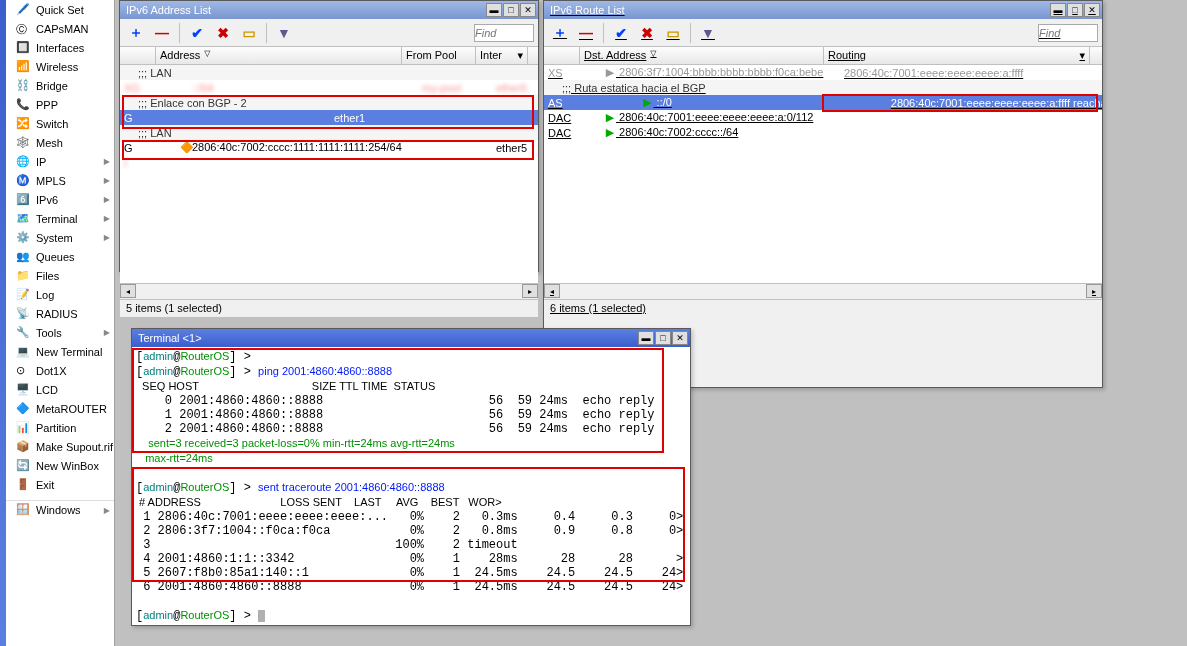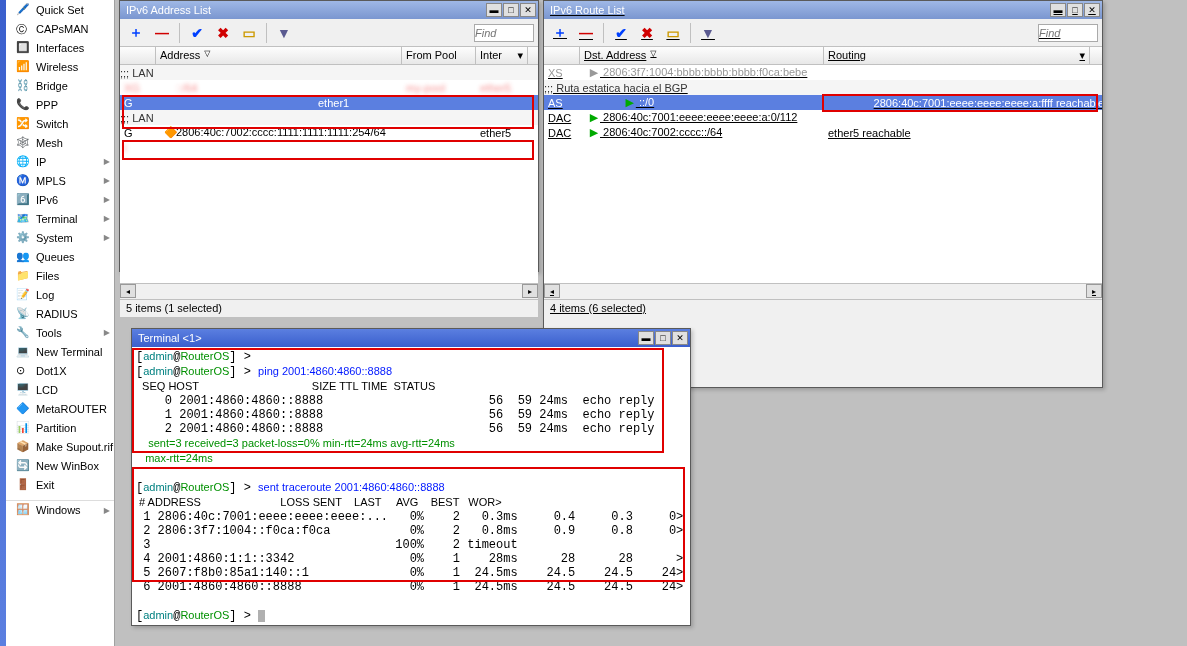--- a/index.html
+++ b/index.html
@@ -25,24 +25,24 @@
 .tbtn { width: 24px; height: 22px; border: 1px solid transparent; display: flex; align-items: center; justify-content: center; cursor: pointer; font-size: 14px; font-weight: bold; }
 .tsep { width: 1px; height: 20px; background: #c0c0c0; margin: 0 3px; }
 .find-box { margin-left: auto; width: 60px; height: 18px; border: 1px solid #aaa; background: #fff; padding: 0 0; color: #999; font-style: italic; }
 
 
 .tbl-head { height: 18px; background: linear-gradient(#fdfdfd, #e8e8e8); border-bottom: 1px solid #c0c0c0; display: flex; }
 .tbl-col { border-right: 1px solid #c0c0c0; padding: 2px 4px; font-size: 11px; display: flex; align-items: flex-start; }
 .tbl-col .tri { margin-left: 4px; font-size: 8px; }
 .tbl-body { background: #fff; overflow: hidden; position: relative; }
 .tbl-row { height: 15px; display: flex; align-items: center; font-size: 11px; }
-.tbl-row.comment { background: #f5f5f5; color: #333; }
+.tbl-row.comment { background: #f5f5f5; color: #333; padding-left: 18px; }
 .tbl-row.sel { background: #5b7fe0; color: #fff; gap: 40px; }
 .tbl-row.faded { color: #f02020; opacity: 0.5; filter: blur(2px); }
-.tbl-cell { padding: 0 4px; overflow: hidden; white-space: nowrap; }
+.tbl-cell { padding: 0 20px; overflow: hidden; white-space: nowrap; }
 .flag-cell { width: 40px; padding-left: 4px; }
 .row-icon { width: 12px; display: inline-block; text-align: center; }
 .status { height: 18px; background: #f0f0f0; border-top: 1px solid #c0c0c0; padding: 2px 6px; font-size: 11px; }
 .scroll-h { height: 16px; background: #f0f0f0; border-top: 1px solid #c0c0c0; display: flex; }
 .scroll-btn { width: 16px; height: 14px; background: #e0e0e0; border: 1px solid #999; display: flex; align-items: center; justify-content: center; font-size: 8px; cursor: pointer; }
 .scroll-track { flex: 1; }
 
 .redbox { position: absolute; border: 2px solid #e00000; pointer-events: none; }
 
 
@@ -218,20 +218,21 @@
   <div class="tbl-body" id="addr-body" style="height:218px; position:relative;">
     <div class="redbox" style="left:2px; top:30px; width:412px; height:34px;"></div>
     <div class="redbox" style="left:2px; top:75px; width:412px; height:20px;"></div>
   <div class="tbl-row comment">;;; LAN</div>
       <div class="tbl-row faded">
         <div class="tbl-cell flag-cell">XG</div>
         <div class="tbl-cell" style="width:242px"><span class="row-icon"></span>::/64</div>
         <div class="tbl-cell" style="width:74px">my-pool</div>
         <div class="tbl-cell" style="width:52px">ether5</div>
       </div>
+      <div class="tbl-row comment">;;; Enlace con BGP - 2</div>
       <div class="tbl-row sel">
         <div class="tbl-cell flag-cell">G</div>
         <div class="tbl-cell" style="width:74px"></div>
         <div class="tbl-cell" style="width:52px">ether1</div>
       </div>
       <div class="tbl-row comment">;;; LAN</div>
       <div class="tbl-row ">
         <div class="tbl-cell flag-cell">G</div>
         <div class="tbl-cell" style="width:242px"><span class="row-icon">🔶</span>2806:40c:7002:cccc:1111:1111:1111:254/64</div>
         <div class="tbl-cell" style="width:74px"></div>
@@ -281,43 +282,43 @@
     <div class="tbl-col" style="width:266px">
         <span>Routing</span>
         <span style="margin-left:auto">▾</span>
       </div>
   </div>
   <div class="tbl-body" id="route-body" style="height:218px; position:relative;">
     <div class="redbox" style="left:278px; top:29px; width:276px; height:18px;"></div>
   <div class="tbl-row" style="color: rgb(153, 153, 153);">
         <div class="tbl-cell flag-cell">XS</div>
         <div class="tbl-cell" style="width:240px"><span class="row-icon" style="color:#999">▶</span> 2806:3f7:1004:bbbb:bbbb:bbbb:f0ca:bebe</div>
+        <div class="tbl-cell" style="width:266px">2806:40c:7001:eeee:eeee:eeee:a:ffff</div>
       </div>
       <div class="tbl-row comment">;;; Ruta estatica hacia el BGP</div>
       <div class="tbl-row sel">
         <div class="tbl-cell flag-cell">AS</div>
         <div class="tbl-cell" style="width:240px"><span class="row-icon" style="color:#0a0">▶</span> ::/0</div>
         <div class="tbl-cell" style="width:266px">2806:40c:7001:eeee:eeee:eeee:a:ffff reachable ether1</div>
       </div>
       <div class="tbl-row">
         <div class="tbl-cell flag-cell">DAC</div>
         <div class="tbl-cell" style="width:240px"><span class="row-icon" style="color:#0a0">▶</span> 2806:40c:7001:eeee:eeee:eeee:a:0/112</div>
       </div>
       <div class="tbl-row">
         <div class="tbl-cell flag-cell">DAC</div>
         <div class="tbl-cell" style="width:240px"><span class="row-icon" style="color:#0a0">▶</span> 2806:40c:7002:cccc::/64</div>
-        <div class="tbl-cell" style="width:266px">ether5 reachable</div>
       </div>
     </div>
   <div class="scroll-h">
     <div class="scroll-btn">◂</div>
     <div class="scroll-track"></div>
     <div class="scroll-btn">▸</div>
   </div>
-  <div class="status">4 items (6 selected)</div>
+  <div class="status">6 items (1 selected)</div>
 </div>
 
 <div class="win" style="left:131px; top:328px; width:560px; height:298px;">
   <div class="win-title active">
     <span class="win-title-text">Terminal &lt;1&gt;</span>
     <div class="win-btns">
       <div class="win-btn">▬</div>
       <div class="win-btn">□</div>
       <div class="win-btn">✕</div>
     </div>

